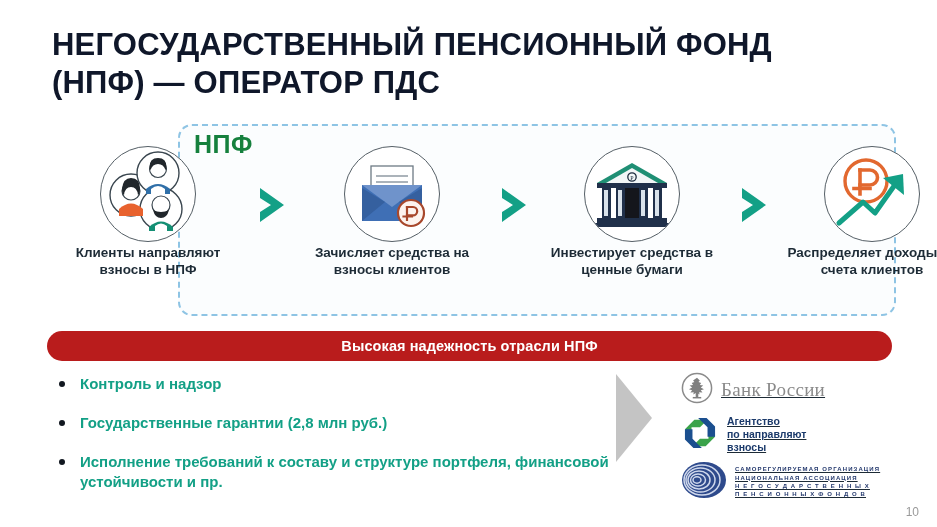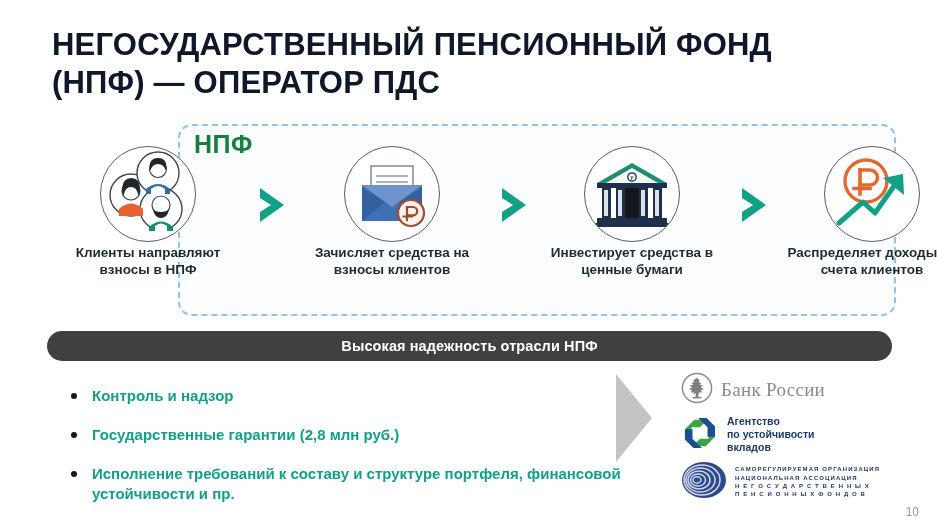--- a/index.html
+++ b/index.html
@@ -98,38 +98,38 @@
   .chev-2 { left: 450px; }
   .chev-3 { left: 690px; }
 
   
   .banner {
     position: absolute;
     left: 47px;
     top: 331px;
     width: 845px;
     height: 30px;
-    background: #404040;
+    background: #b91c1c;
     border-radius: 15px;
     color: #ffffff;
     font-size: 14.5px;
     font-weight: bold;
     display: flex;
     align-items: center;
     justify-content: center;
     letter-spacing: 0.1px;
   }
 
   
   .bullets {
     position: absolute;
     left: 54px;
     top: 374px;
     width: 560px;
-    margin: 12px;
+    margin: 0;
     padding: 0;
     list-style: none;
   }
   .bullets li {
     position: relative;
     padding-left: 26px;
     margin-bottom: 19px;
     font-size: 15px;
     line-height: 20px;
     font-weight: bold;
@@ -154,20 +154,21 @@
     width: 62px;
     height: 88px;
   }
 
   
   .logos {
     position: absolute;
     left: 681px;
     top: 372px;
     width: 230px;
+    text-decoration: underline;
   }
   .logo-row {
     display: flex;
     align-items: center;
     margin-bottom: 7px;
   }
   .logo-mark { flex: none; }
   .logo-text { margin-left: 8px; }
 
   .cbr-text {
@@ -358,22 +359,22 @@
     <span class="logo-mark">
       <svg viewBox="0 0 40 34" width="38" height="32">
         <path d="M4 13 L14 3 L28 3 L20 11 L11 11 L11 20 Z" fill="#3aa34a"></path>
         <path d="M36 21 L26 31 L12 31 L20 23 L29 23 L29 14 Z" fill="#3aa34a"></path>
         <path d="M4 13 L4 24 L13 33 L22 33 L12 23 L12 13 Z" fill="#1b4f8f"></path>
         <path d="M36 21 L36 10 L27 1 L18 1 L28 11 L28 21 Z" fill="#1b4f8f"></path>
       </svg>
     </span>
     <span class="logo-text asv-text">
       <div>Агентство</div>
-      <div>по устойчивости</div>
-      <div>вкладов</div>
+      <div>по направляют</div>
+      <div>взносы</div>
     </span>
   </div>
 
   <div class="logo-row">
     <span class="logo-mark">
       <svg viewBox="0 0 46 38" width="46" height="38">
         <ellipse cx="23" cy="19" rx="22" ry="18" fill="#2e4a8c"></ellipse>
         <g fill="none" stroke="#cfd8ec" stroke-width="1.5">
           <ellipse cx="21" cy="19" rx="18" ry="15"></ellipse>
           <ellipse cx="19.5" cy="19" rx="14.5" ry="12"></ellipse>

